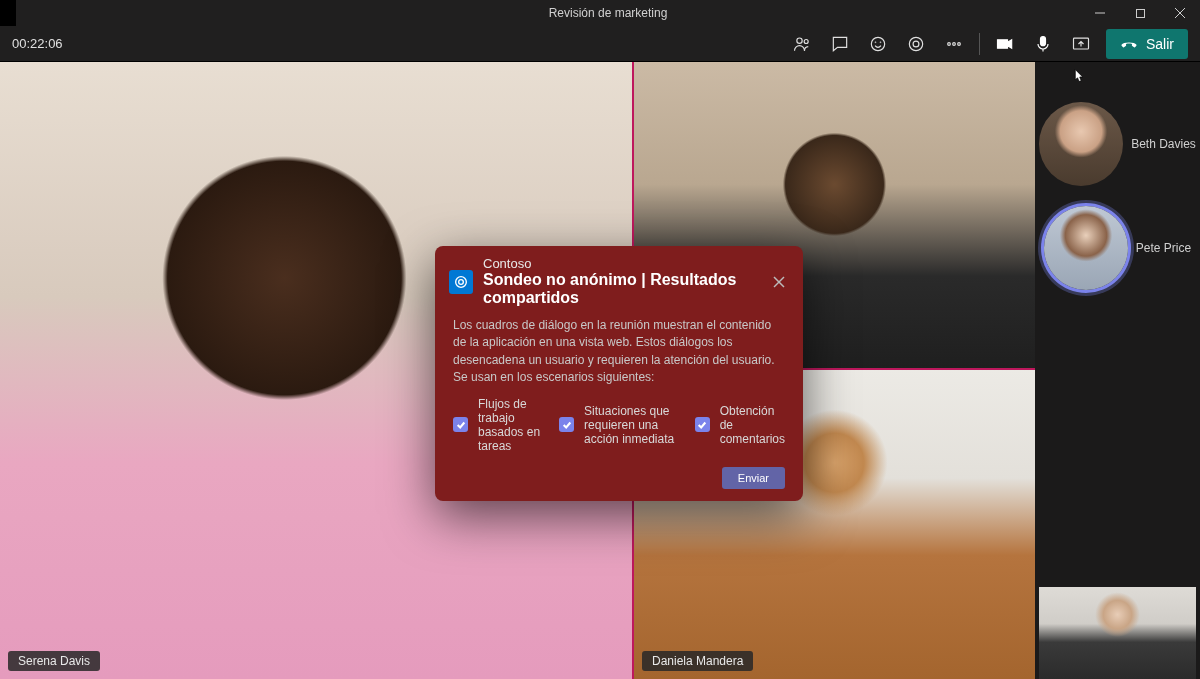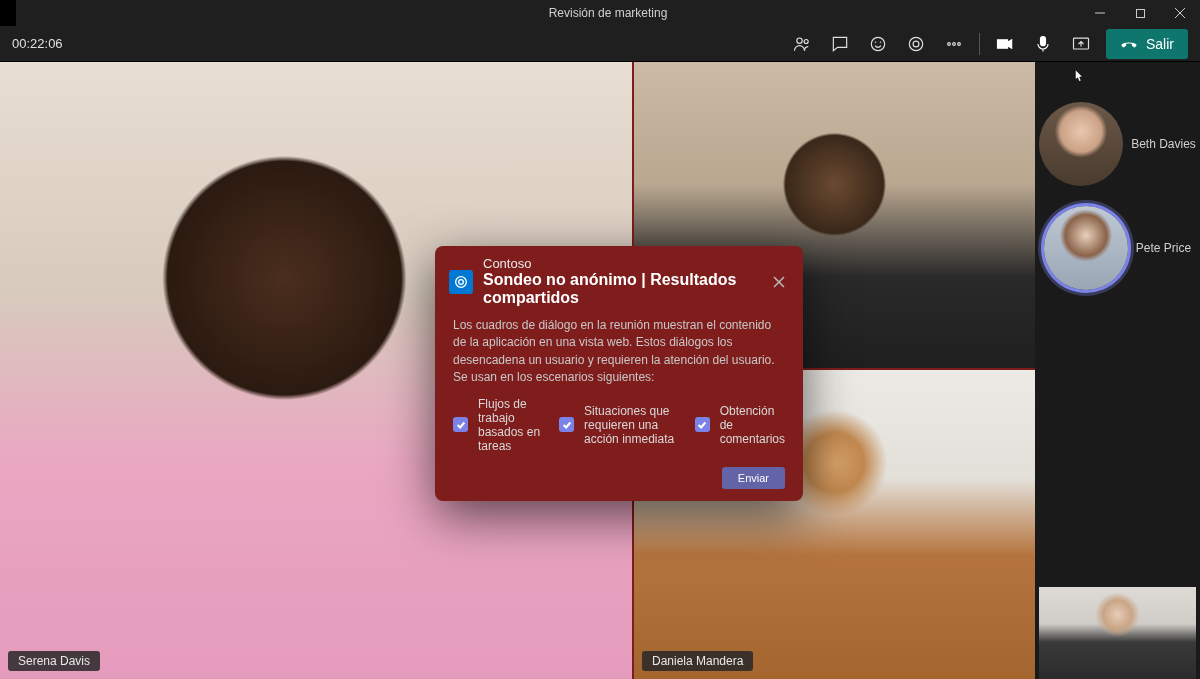--- a/index.html
+++ b/index.html
@@ -11,21 +11,21 @@
   .win-btn svg { stroke: #ccc; }
   .toolbar { height: 36px; background: #201f1f; display: flex; align-items: center; padding: 0 12px; position: relative; border-bottom: 1px solid #000; }
   .timer { font-size: 13px; color: #e0e0e0; }
   .tb-right { position: absolute; right: 12px; top: 0; bottom: 0; display: flex; align-items: center; gap: 0; }
   .tb-icon { width: 38px; height: 30px; display: flex; align-items: center; justify-content: center; border-radius: 3px; }
   .tb-icon svg { fill: none; stroke: #e0e0e0; stroke-width: 1.4; }
   .tb-icon.filled svg { fill: #fff; stroke: #fff; }
   .tb-sep { width: 1px; height: 22px; background: #555; margin: 0 6px; }
   .leave-btn { background: #0f766e; color: #fff; height: 30px; display: flex; align-items: center; padding: 0 14px; border-radius: 3px; gap: 8px; font-size: 14px; margin-left: 6px; }
   .content { position: absolute; top: 62px; left: 0; right: 0; bottom: 0; display: flex; background: #000; }
-  .stage { flex: 1; position: relative; background: #7f1d1d; }
+  .stage { flex: 1; position: relative; background: #be185d; }
   .tile { position: absolute; overflow: hidden; }
   .tile-label { position: absolute; left: 8px; bottom: 8px; background: rgba(40,40,40,0.85); padding: 3px 10px; font-size: 12px; border-radius: 3px; color: #e8e8e8; }
   .big-tile { left: 0; top: 0; width: 632px; bottom: 0; }
   .small-tile-a { left: 634px; top: 0; right: 0; height: 306px; }
   .small-tile-b { left: 634px; top: 308px; right: 0; bottom: 0; }
   .roster { width: 165px; background: #1b1a1a; display: flex; flex-direction: column; align-items: center; padding-top: 40px; gap: 20px; position: relative; }
   .roster .avatar-wrap { display: flex; flex-direction: row; align-items: center; gap: 8px; }
   .roster .avatar { width: 84px; height: 84px; border-radius: 50%; overflow: hidden; }
   .roster .avatar.speaking { box-shadow: 0 0 0 3px #7b83eb, 0 0 0 6px rgba(123,131,235,0.3); }
   .roster .name { font-size: 12px; color: #d0d0d0; }

